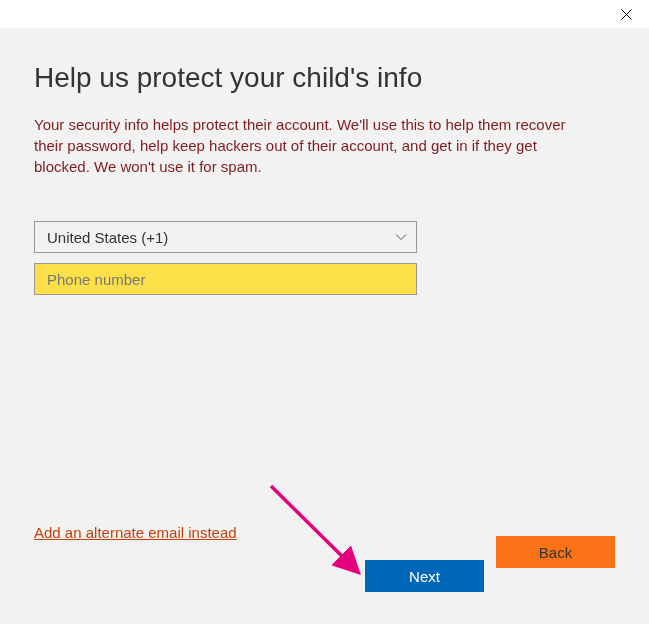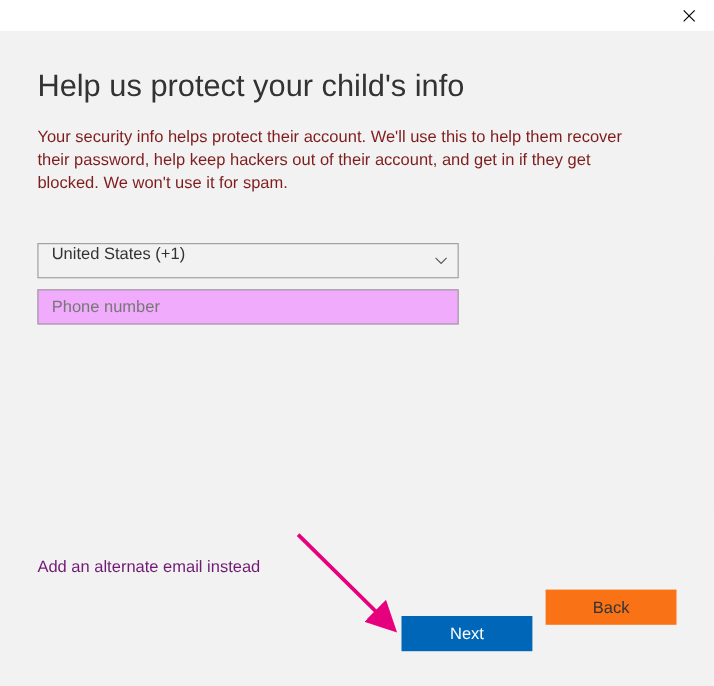--- a/index.html
+++ b/index.html
@@ -61,53 +61,54 @@
     .select-box {
       width: 100%;
       height: 32px;
       border: 1px solid #999999;
       background: #f2f2f2;
       padding: 0 30px 0 12px;
       font-size: 15px;
       color: #333333;
       text-align: left;
       display: flex;
-      align-items: flex-start;
+      align-items: center;
       cursor: pointer;
     }
     .chevron {
       position: absolute;
       right: 10px;
       top: 50%;
       transform: translateY(-50%);
       pointer-events: none;
     }
     .chevron svg {
       display: block;
     }
     .text-input {
       width: 383px;
       height: 32px;
       border: 1px solid #999999;
-      background: #f0abfc;
+      background: #fde047;
       padding: 0 12px;
       font-size: 15px;
       color: #333333;
       outline: none;
     }
     .text-input::placeholder {
       color: #777777;
     }
     .alt-link {
       position: absolute;
       left: 34px;
-      bottom: 100px;
-      color: #701a75;
+      bottom: 83px;
+      color: #c2410c;
       font-size: 15px;
       cursor: pointer;
+      text-decoration: underline;
     }
     .button-row {
       position: absolute;
       right: 34px;
       bottom: 32px;
       display: flex;
       gap: 12px;
     }
     .btn {
       width: 119px;

